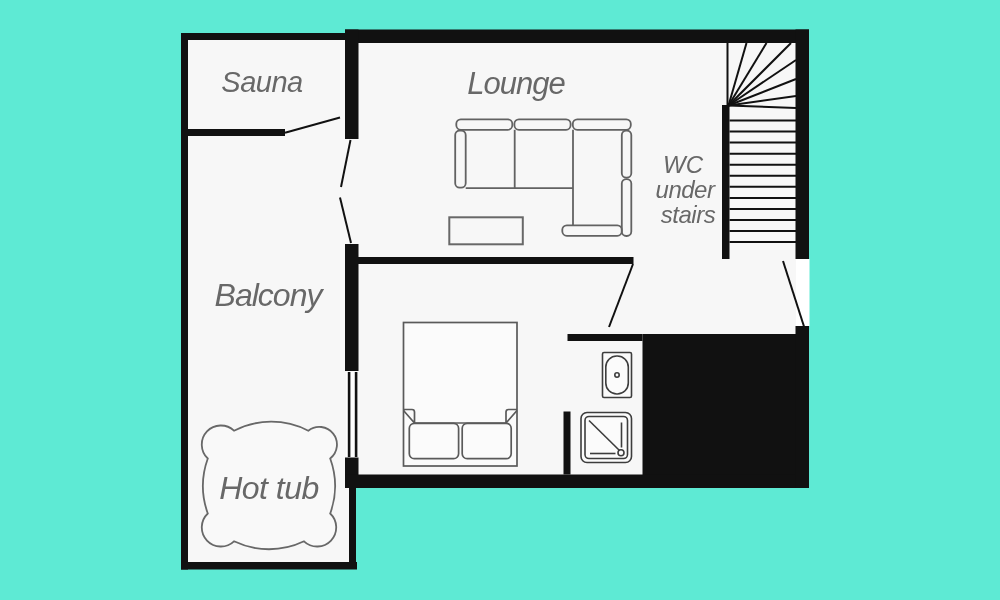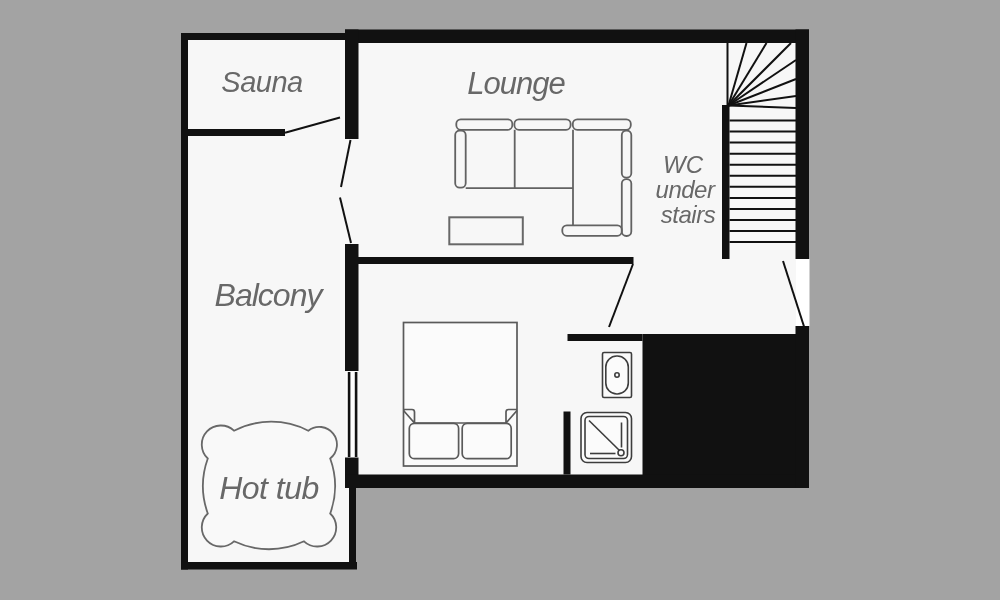--- a/index.html
+++ b/index.html
@@ -1,16 +1,16 @@
 <!DOCTYPE html>
 <html><head>
 <meta charset="utf-8">
 <style>
   html,body{margin:0;padding:0;background:#ffffff;}
-  .page{width:1000px;height:600px;position:relative;background:#a3a3a3;overflow:hidden;}
+  .page{width:1000px;height:600px;position:relative;background:#5eead4;overflow:hidden;}
   svg{position:absolute;left:0;top:0;}
   text{font-family:"Liberation Sans",sans-serif;font-style:italic;fill:#686868;}
 </style>
 </head>
 <body>
 <div class="page">
 <svg width="1000" height="600" viewBox="0 0 1000 600">
 
   <rect x="184" y="36" width="168" height="97" fill="#f7f7f7"></rect>
 

